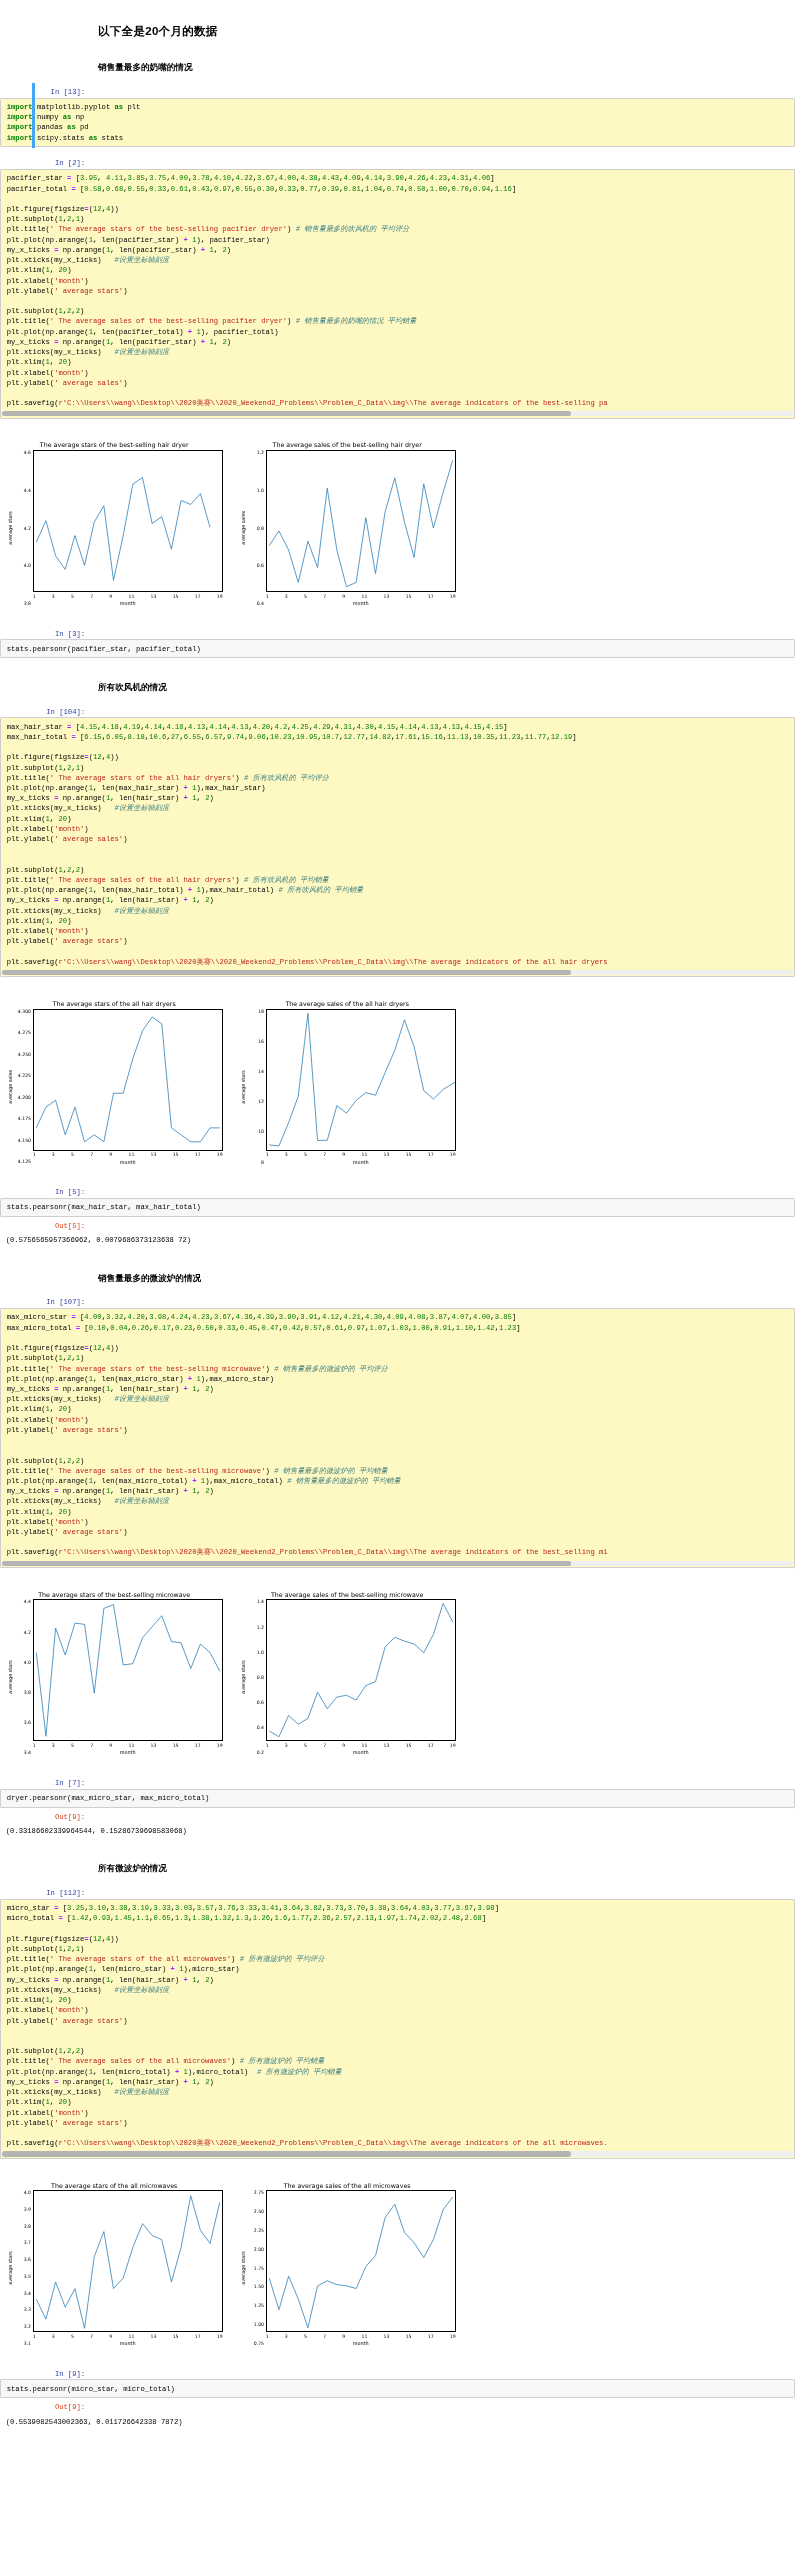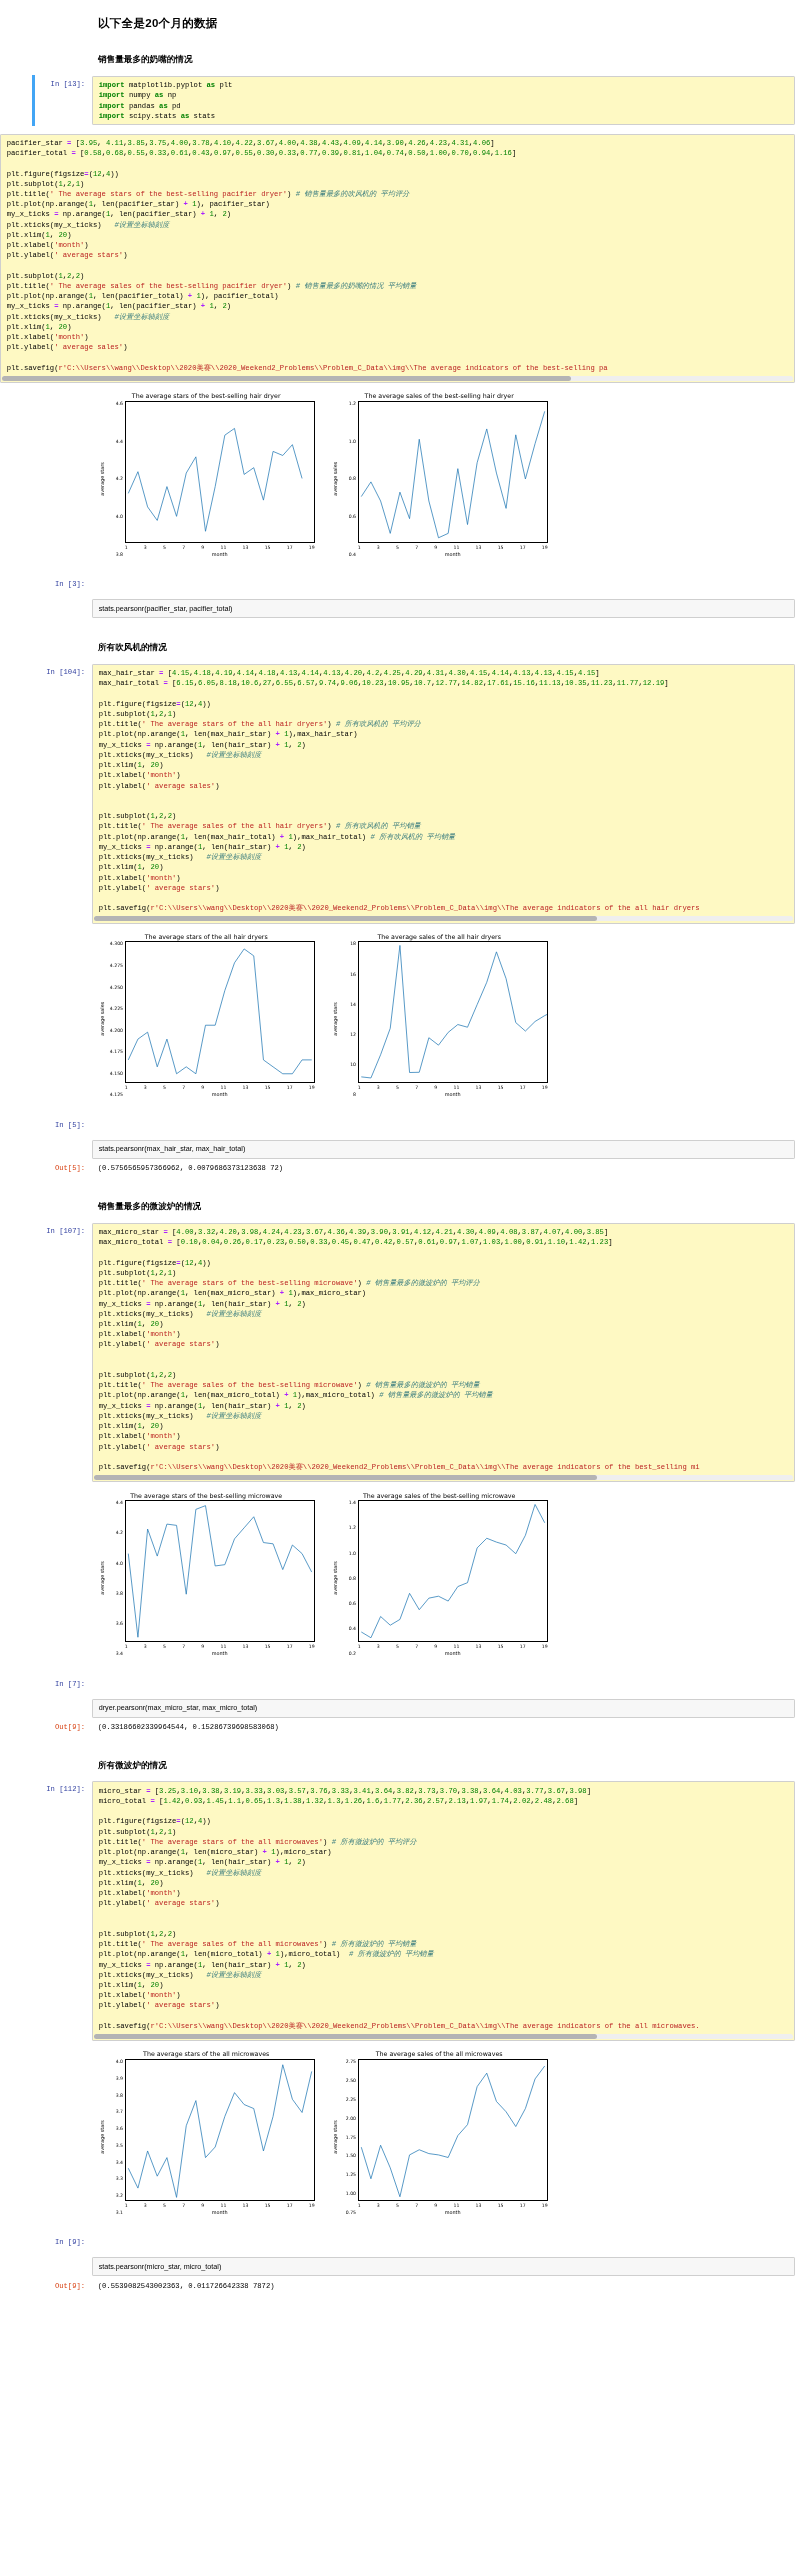--- a/index.html
+++ b/index.html
@@ -3,36 +3,36 @@
 <meta charset="utf-8">
 <style>
   * { box-sizing: border-box; }
   html, body { margin:0; padding:0; }
   body {
     width: 805px;
     background: #ffffff;
     font-family: "Liberation Sans", sans-serif;
     color: #000;
   }
-  .page { width:805px; padding: 8px 0 23px 0; }
+  .page { width:805px; padding: 16px 0 23px 0; }
 
   .h-main {
     font-weight: bold;
     font-size: 11.5px;
     margin: 8px 0 23px 98px;
     letter-spacing: 0.3px;
   }
   .h-sec {
     font-weight: bold;
     font-size: 8.6px;
     margin: 23px 0 9.2px 98px;
   }
 
   
-  .cell { display:flex; width: 805px; padding: 0.6px 0; position:relative; }
+  .cell { display:flex; width: 805px; padding: 0.6px 0; position:relative;flex-direction:column; }
   .cell.selected::before{
     content:""; position:absolute; left:32px; top:0; bottom:0; width:2.9px;
     background:#42a5f5;
   }
   .prompt {
     width: 92px; min-width:92px;
     text-align: right;
     padding: 4px 6.9px 0 0;
     font-family: "Liberation Mono", monospace;
     font-size: 7.2px;
@@ -67,22 +67,22 @@
   .outarea {
     font-family: "Liberation Mono", monospace;
     font-size: 7.2px;
     line-height: 1.45;
     padding: 3.4px 1.1px 3.4px 5.7px;
     white-space: pre;
     color:#000;
   }
   .inarea-plain{
     background:#f7f7f7; border:0.6px solid #cfcfcf; border-radius:1.1px;
-    padding:3.4px 5.7px; font-family:Liberation Sans, sans-serif;
-    font-size:7.2px; line-height:1.42; white-space:pre;margin-top:23px;
+    padding:3.4px 5.7px; font-family:Liberation Mono, monospace;
+    font-size:7.2px; line-height:1.42; white-space:pre;
   }
 
   
   .k  { color:#008000; font-weight:bold; }   
   .s  { color:#BA2121; }                      
   .n  { color:#008000; }                      
   .c  { color:#408080; font-style:italic; }   
   .o  { color:#AA22FF; font-weight:bold; }
 
   
@@ -135,20 +135,21 @@
       <div class="codearea"><span class="k">import</span> matplotlib.pyplot <span class="k">as</span> plt
 <span class="k">import</span> numpy <span class="k">as</span> np
 <span class="k">import</span> pandas <span class="k">as</span> pd
 <span class="k">import</span> scipy.stats <span class="k">as</span> stats</div>
     </div>
   </div>
 
   <div class="spacer-s"></div>
 
   <div class="cell">
+    <div class="prompt">In [2]:</div>
     <div class="body-wrap">
       <div class="codearea scrollable">pacifier_star <span class="o">=</span> [<span class="n">3.95</span>, <span class="n">4.11</span>,<span class="n">3.85</span>,<span class="n">3.75</span>,<span class="n">4.00</span>,<span class="n">3.78</span>,<span class="n">4.10</span>,<span class="n">4.22</span>,<span class="n">3.67</span>,<span class="n">4.00</span>,<span class="n">4.38</span>,<span class="n">4.43</span>,<span class="n">4.09</span>,<span class="n">4.14</span>,<span class="n">3.90</span>,<span class="n">4.26</span>,<span class="n">4.23</span>,<span class="n">4.31</span>,<span class="n">4.06</span>]
 pacifier_total <span class="o">=</span> [<span class="n">0.58</span>,<span class="n">0.68</span>,<span class="n">0.55</span>,<span class="n">0.33</span>,<span class="n">0.61</span>,<span class="n">0.43</span>,<span class="n">0.97</span>,<span class="n">0.55</span>,<span class="n">0.30</span>,<span class="n">0.33</span>,<span class="n">0.77</span>,<span class="n">0.39</span>,<span class="n">0.81</span>,<span class="n">1.04</span>,<span class="n">0.74</span>,<span class="n">0.50</span>,<span class="n">1.00</span>,<span class="n">0.70</span>,<span class="n">0.94</span>,<span class="n">1.16</span>]
 
 plt.figure(figsize<span class="o">=</span>(<span class="n">12</span>,<span class="n">4</span>))
 plt.subplot(<span class="n">1</span>,<span class="n">2</span>,<span class="n">1</span>)
 plt.title(<span class="s">' The average stars of the best-selling pacifier dryer'</span>) <span class="c"># 销售量最多的吹风机的 平均评分</span>
 plt.plot(np.arange(<span class="n">1</span>, len(pacifier_star) <span class="o">+</span> <span class="n">1</span>), pacifier_star)
 my_x_ticks <span class="o">=</span> np.arange(<span class="n">1</span>, len(pacifier_star) <span class="o">+</span> <span class="n">1</span>, <span class="n">2</span>)
 plt.xticks(my_x_ticks)   <span class="c">#设置坐标轴刻度</span>

